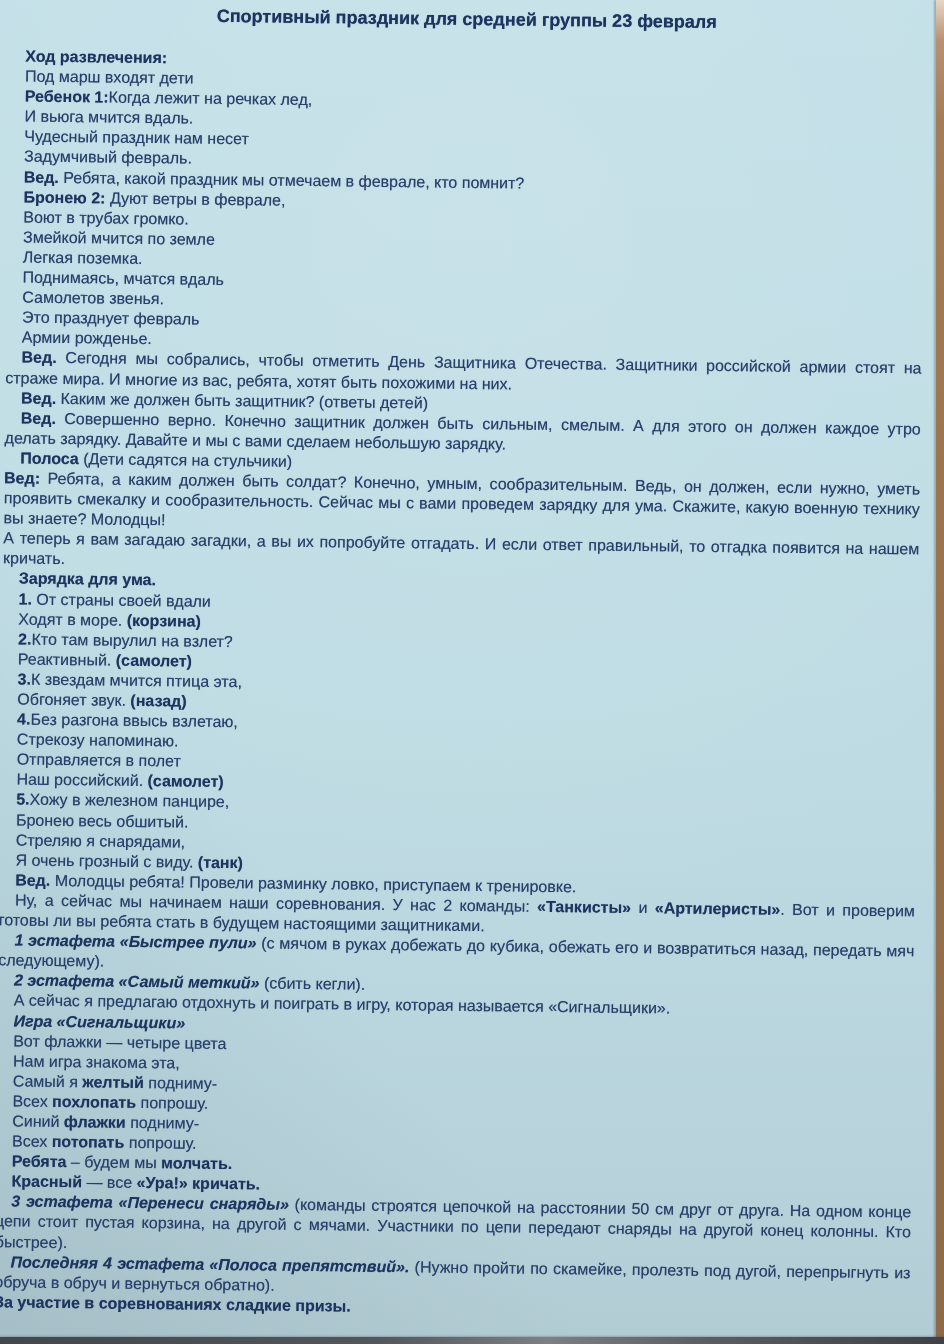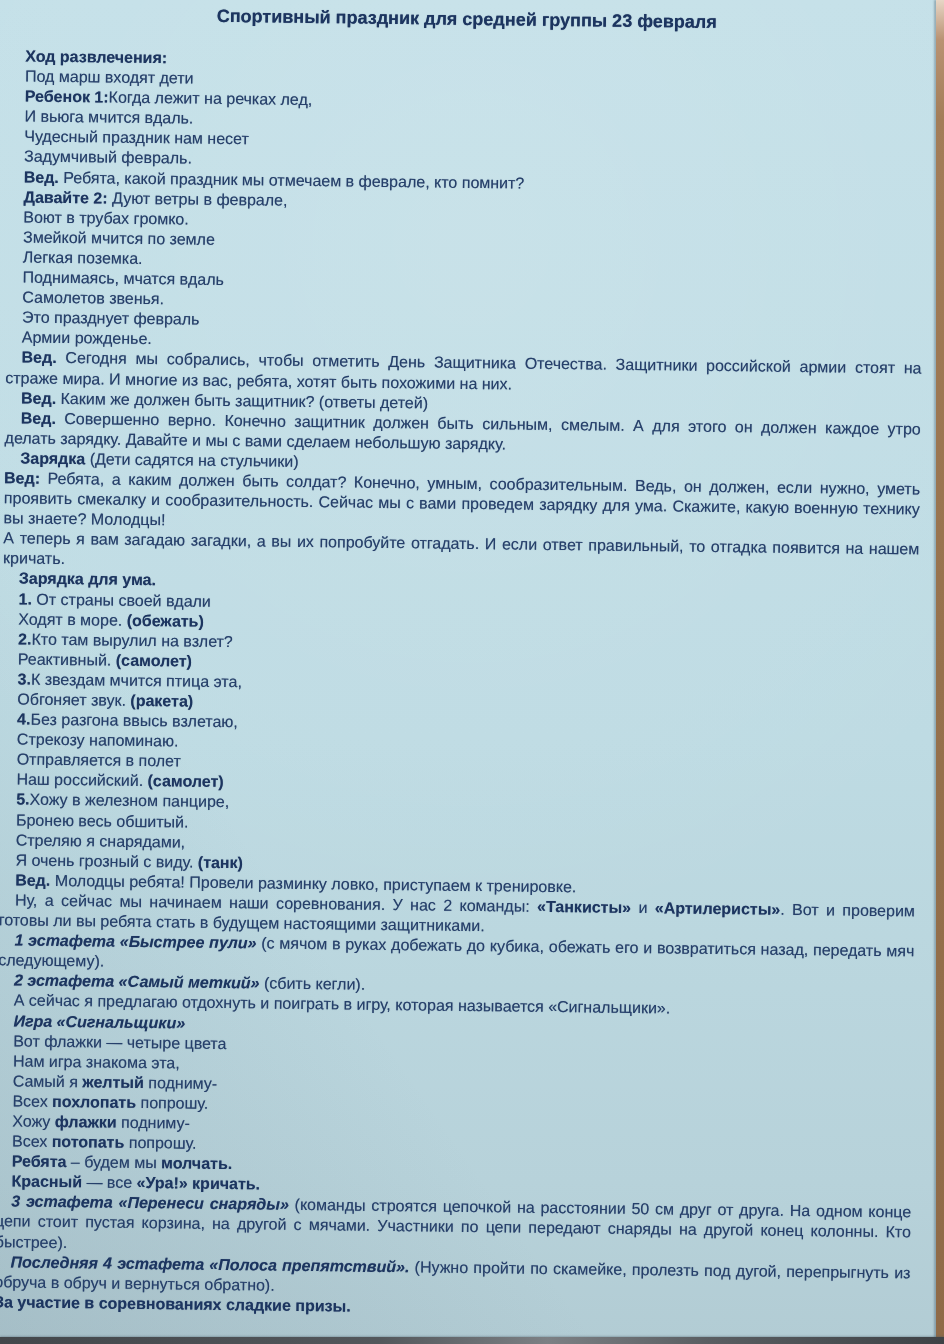--- a/index.html
+++ b/index.html
@@ -56,67 +56,67 @@
   <div class="content">
     <div class="title">Спортивный праздник для средней группы 23 февраля</div>
     <div class="doc-body" id="doc-lines">
         <div class="ln ind"><span class="b">Ход развлечения:</span></div>
         <div class="ln ind"><span>Под марш входят дети</span></div>
         <div class="ln ind"><span class="b">Ребенок 1:</span><span>Когда лежит на речках лед,</span></div>
         <div class="ln ind"><span>И вьюга мчится вдаль.</span></div>
         <div class="ln ind"><span>Чудесный праздник нам несет</span></div>
         <div class="ln ind"><span>Задумчивый февраль.</span></div>
         <div class="ln ind"><span class="b">Вед.</span><span> Ребята, какой праздник мы отмечаем в феврале, кто помнит?</span></div>
-        <div class="ln ind"><span class="b">Давайте 2:</span><span> Дуют ветры в феврале,</span></div>
+        <div class="ln ind"><span class="b">Бронею 2:</span><span> Дуют ветры в феврале,</span></div>
         <div class="ln ind"><span>Воют в трубах громко.</span></div>
         <div class="ln ind"><span>Змейкой мчится по земле</span></div>
         <div class="ln ind"><span>Легкая поземка.</span></div>
         <div class="ln ind"><span>Поднимаясь, мчатся вдаль</span></div>
         <div class="ln ind"><span>Самолетов звенья.</span></div>
         <div class="ln ind"><span>Это празднует февраль</span></div>
         <div class="ln ind"><span>Армии рожденье.</span></div>
         <div class="ln ind just"><span class="b">Вед.</span><span> Сегодня мы собрались, чтобы отметить День Защитника Отечества. Защитники российской армии стоят на</span></div>
         <div class="ln mg"><span>страже мира. И многие из вас, ребята, хотят быть похожими на них.</span></div>
         <div class="ln ind"><span class="b">Вед.</span><span> Каким же должен быть защитник? (ответы детей)</span></div>
         <div class="ln ind just"><span class="b">Вед.</span><span> Совершенно верно. Конечно защитник должен быть сильным, смелым. А для этого он должен каждое утро</span></div>
         <div class="ln mg"><span>делать зарядку. Давайте и мы с вами сделаем небольшую зарядку.</span></div>
-        <div class="ln ind"><span class="b">Зарядка</span><span> (Дети садятся на стульчики)</span></div>
+        <div class="ln ind"><span class="b">Полоса</span><span> (Дети садятся на стульчики)</span></div>
         <div class="ln mg just"><span class="b">Вед:</span><span> Ребята, а каким должен быть солдат? Конечно, умным, сообразительным. Ведь, он должен, если нужно, уметь</span></div>
         <div class="ln mg just"><span>проявить смекалку и сообразительность. Сейчас мы с вами проведем зарядку для ума. Скажите, какую военную технику</span></div>
         <div class="ln mg"><span>вы знаете? Молодцы!</span></div>
         <div class="ln mg just"><span>А теперь я вам загадаю загадки, а вы их попробуйте отгадать. И если ответ правильный, то отгадка появится на нашем</span></div>
         <div class="ln mg"><span>кричать.</span></div>
         <div class="ln ind"><span class="b">Зарядка для ума.</span></div>
         <div class="ln ind"><span class="b">1.</span><span> От страны своей вдали</span></div>
-        <div class="ln ind"><span>Ходят в море. </span><span class="b">(обежать)</span></div>
+        <div class="ln ind"><span>Ходят в море. </span><span class="b">(корзина)</span></div>
         <div class="ln ind"><span class="b">2.</span><span>Кто там вырулил на взлет?</span></div>
         <div class="ln ind"><span>Реактивный. </span><span class="b">(самолет)</span></div>
         <div class="ln ind"><span class="b">3.</span><span>К звездам мчится птица эта,</span></div>
-        <div class="ln ind"><span>Обгоняет звук. </span><span class="b">(ракета)</span></div>
+        <div class="ln ind"><span>Обгоняет звук. </span><span class="b">(назад)</span></div>
         <div class="ln ind"><span class="b">4.</span><span>Без разгона ввысь взлетаю,</span></div>
         <div class="ln ind"><span>Стрекозу напоминаю.</span></div>
         <div class="ln ind"><span>Отправляется в полет</span></div>
         <div class="ln ind"><span>Наш российский. </span><span class="b">(самолет)</span></div>
         <div class="ln ind"><span class="b">5.</span><span>Хожу в железном панцире,</span></div>
         <div class="ln ind"><span>Бронею весь обшитый.</span></div>
         <div class="ln ind"><span>Стреляю я снарядами,</span></div>
         <div class="ln ind"><span>Я очень грозный с виду. </span><span class="b">(танк)</span></div>
         <div class="ln ind"><span class="b">Вед.</span><span> Молодцы ребята! Провели разминку ловко, приступаем к тренировке.</span></div>
         <div class="ln ind just"><span>Ну, а сейчас мы начинаем наши соревнования. У нас 2 команды: </span><span class="b">«Танкисты»</span><span> и </span><span class="b">«Артилеристы»</span><span>. Вот и проверим</span></div>
         <div class="ln mg"><span>готовы ли вы ребята стать в будущем настоящими защитниками.</span></div>
         <div class="ln ind just"><span class="bi">1 эстафета «Быстрее пули»</span><span> (с мячом в руках добежать до кубика, обежать его и возвратиться назад, передать мяч</span></div>
         <div class="ln mg"><span>следующему).</span></div>
         <div class="ln ind"><span class="bi">2 эстафета «Самый меткий»</span><span> (сбить кегли).</span></div>
         <div class="ln ind"><span>А сейчас я предлагаю отдохнуть и поиграть в игру, которая называется «Сигнальщики».</span></div>
         <div class="ln ind"><span class="bi">Игра «Сигнальщики»</span></div>
         <div class="ln ind"><span>Вот флажки — четыре цвета</span></div>
         <div class="ln ind"><span>Нам игра знакома эта,</span></div>
         <div class="ln ind"><span>Самый я </span><span class="b">желтый</span><span> подниму-</span></div>
         <div class="ln ind"><span>Всех </span><span class="b">похлопать</span><span> попрошу.</span></div>
-        <div class="ln ind"><span>Хожу </span><span class="b">флажки</span><span> подниму-</span></div>
+        <div class="ln ind"><span>Синий </span><span class="b">флажки</span><span> подниму-</span></div>
         <div class="ln ind"><span>Всех </span><span class="b">потопать</span><span> попрошу.</span></div>
         <div class="ln ind"><span class="b">Ребята</span><span> – будем мы </span><span class="b">молчать.</span></div>
         <div class="ln ind"><span class="b">Красный</span><span> — все </span><span class="b">«Ура!» кричать.</span></div>
         <div class="ln ind just"><span class="bi">3 эстафета «Перенеси снаряды»</span><span> (команды строятся цепочкой на расстоянии 50 см друг от друга. На одном конце</span></div>
         <div class="ln mg just"><span>цепи стоит пустая корзина, на другой с мячами. Участники по цепи передают снаряды на другой конец колонны. Кто</span></div>
         <div class="ln mg"><span>быстрее).</span></div>
         <div class="ln ind just"><span class="bi">Последняя 4 эстафета «Полоса препятствий».</span><span> (Нужно пройти по скамейке, пролезть под дугой, перепрыгнуть из</span></div>
         <div class="ln mg"><span>обруча в обруч и вернуться обратно).</span></div>
         <div class="ln mg"><span class="b">За участие в соревнованиях сладкие призы.</span></div>
       </div>

